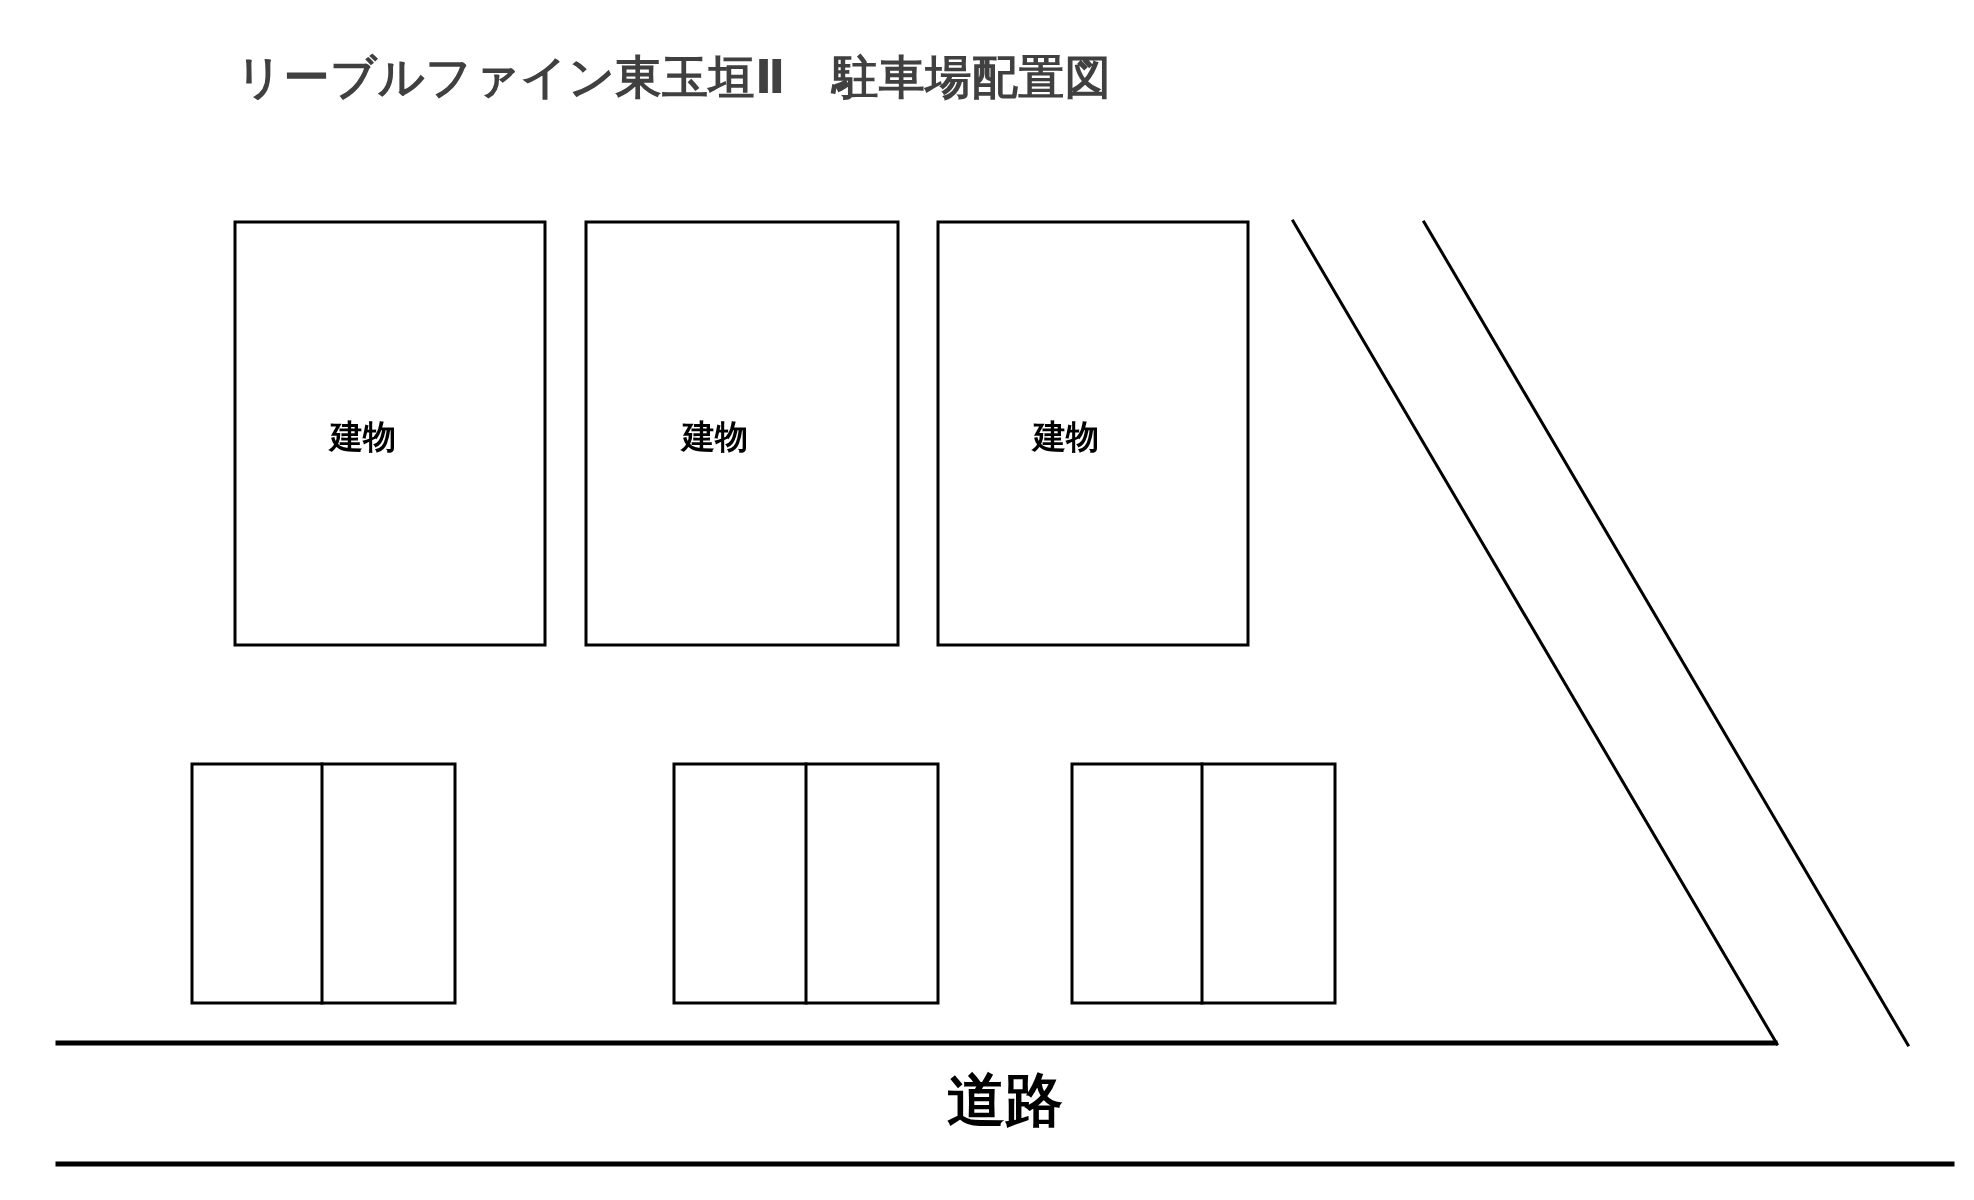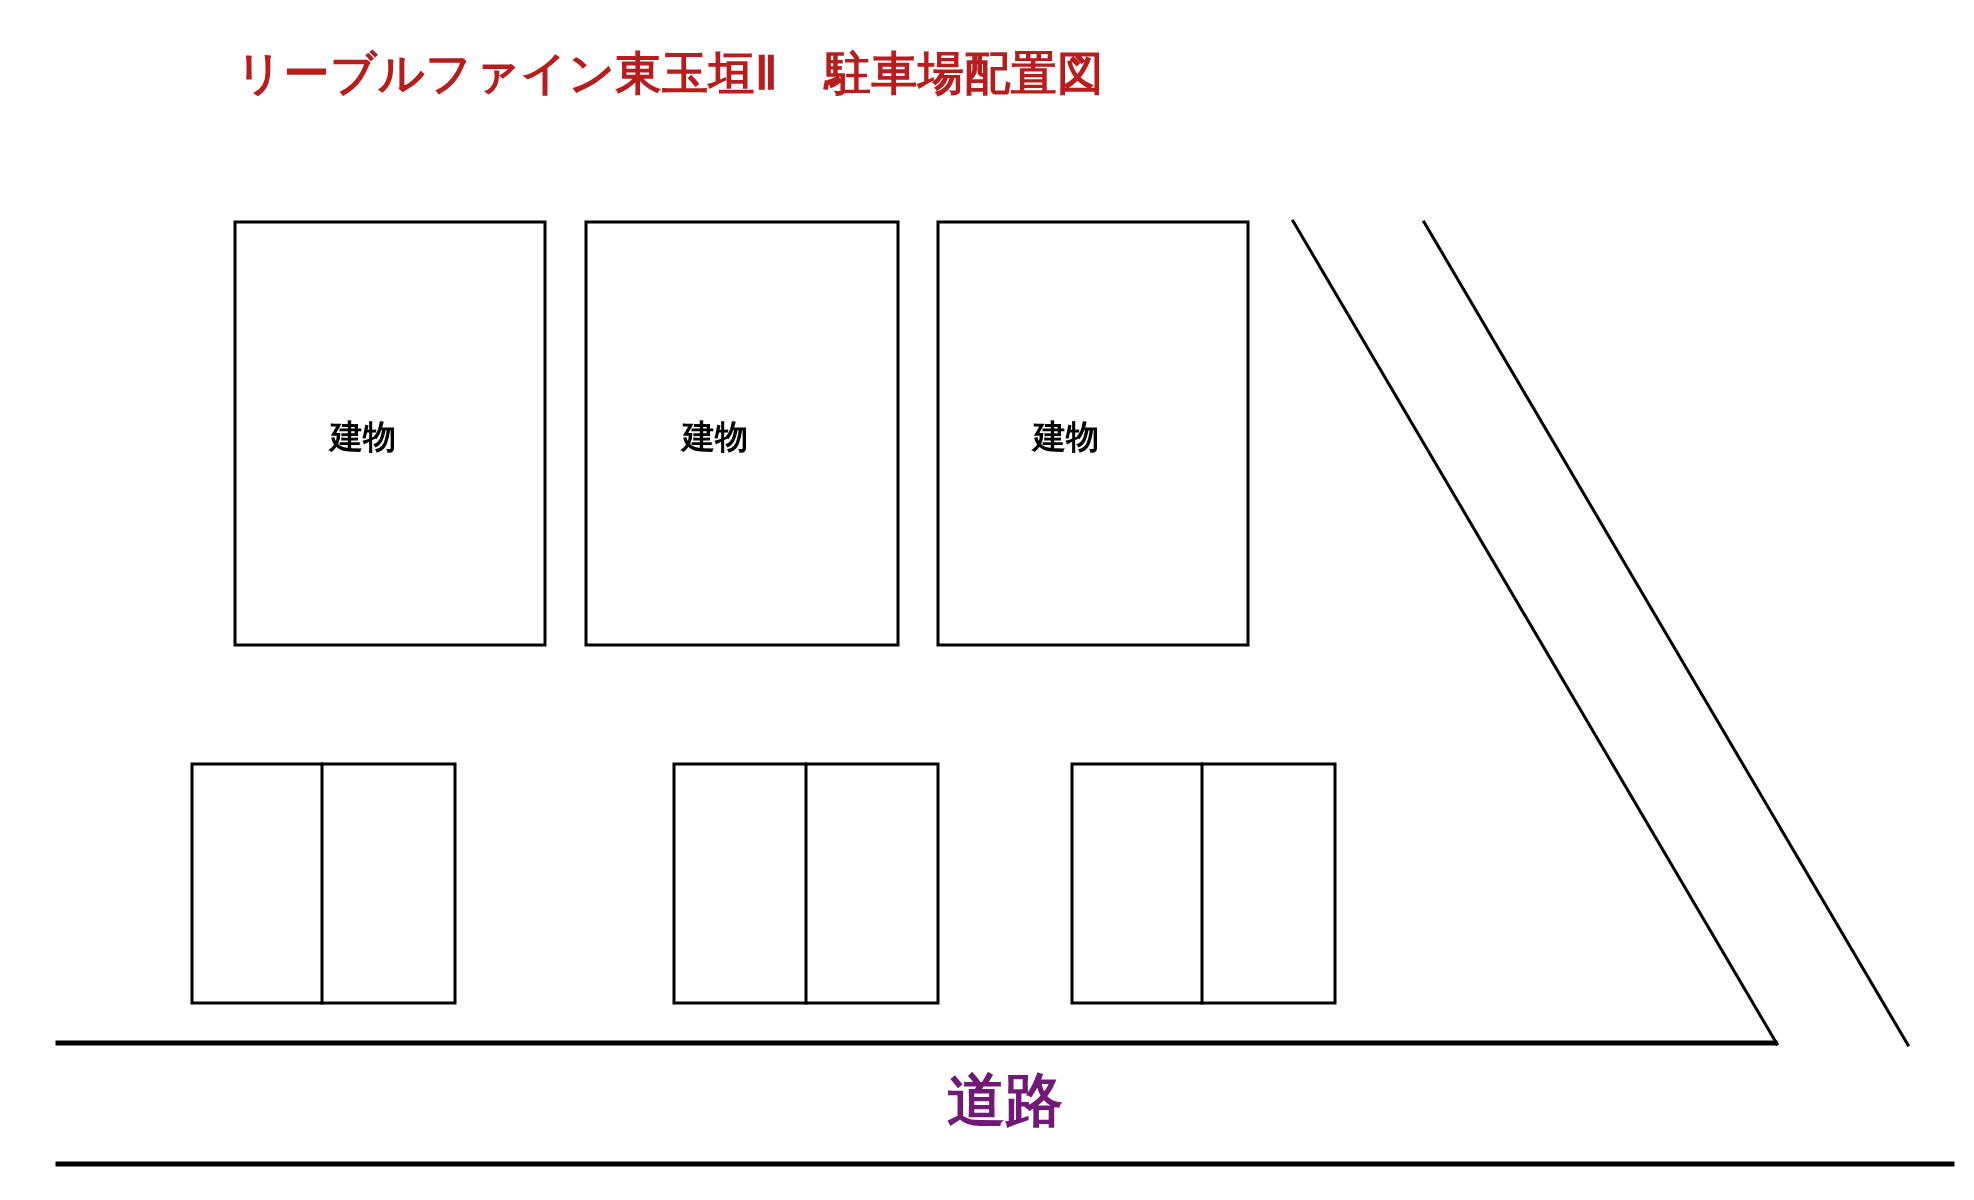--- a/index.html
+++ b/index.html
@@ -23,40 +23,39 @@
     width: 1974px;
     height: 1200px;
     display: block;
   }
   .plan-title {
     position: absolute;
     left: 236px;
     top: 54px;
     font-size: 46px;
     font-weight: 700;
-    color: #b91c1c;
+    color: #404040;
     letter-spacing: 0.5px;
     white-space: pre;
     line-height: 1.0;
-    font-family: Liberation Mono, monospace;
   }
   .bldg-label {
     position: absolute;
     font-size: 33px;
     font-weight: 700;
     color: #000000;
     white-space: pre;
     text-align: left;
     line-height: 1.0;
   }
   .road-label {
     position: absolute;
     font-size: 58px;
     font-weight: 700;
-    color: #701a75;
+    color: #000000;
     white-space: pre;
     text-align: center;
     line-height: 1.0;
   }
 </style>
 </head>
 <body>
 
 <div id="page">
 

